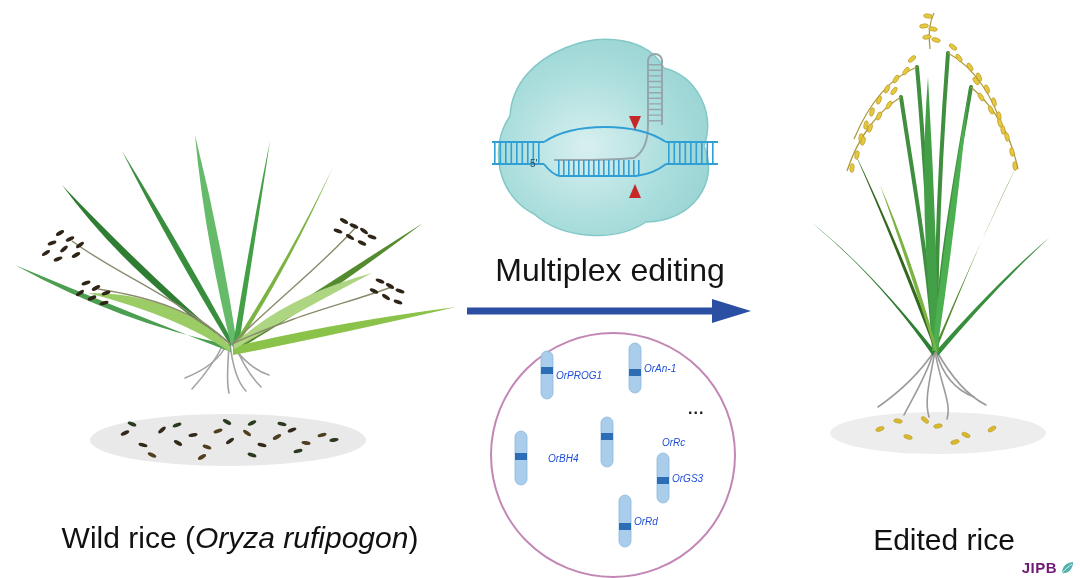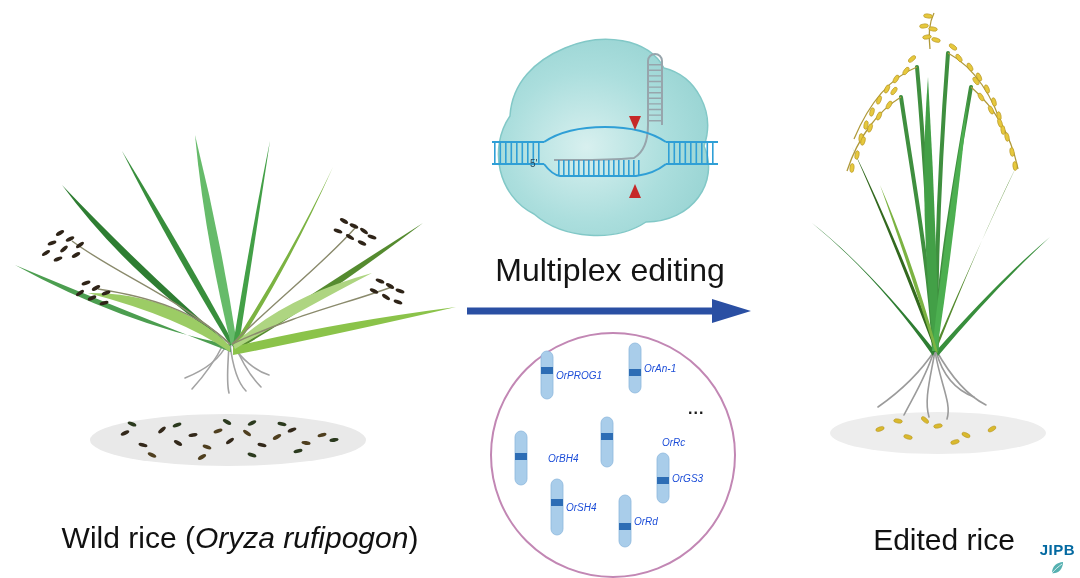--- a/index.html
+++ b/index.html
@@ -14,21 +14,21 @@
   .caption-right{left:836px;top:523px;width:216px;text-align:center;}
   .multiplex-label{left:455px;top:252px;width:310px;text-align:center;font-size:32px;color:#141414;}
   .gene-circle{
     left:490px;top:332px;width:246px;height:246px;border:2px solid #c287b4;
     border-radius:50%;box-sizing:border-box;background:#ffffff;
   }
   .chrom-group{position:absolute;display:flex;align-items:center;gap:2px;}
   .gene-label{font-size:10px;font-style:italic;color:#1d4ed8;white-space:nowrap;}
   .more-label{position:absolute;left:196px;top:66px;font-size:16px;font-weight:bold;color:#1a1a1a;letter-spacing:1px;}
   .jipb-logo{right:5px;bottom:2px;display:flex;align-items:center;gap:2px;
-    color:#0369a1;font-weight:bold;font-size:15px;letter-spacing:0.5px;flex-direction:column;}
+    color:#701a75;font-weight:bold;font-size:15px;letter-spacing:0.5px;}
 </style>
 </head>
 <body>
 
 <div class="canvas">
 
   <svg class="abs" style="left:0;top:125px;" width="470" height="355" viewBox="0 0 470 355">
     <defs>
       <ellipse id="wseed" rx="4.6" ry="1.9"></ellipse>
     </defs>
@@ -208,27 +208,20 @@
     <span class="more-label">...</span>
 
     <div class="chrom-group" style="left:164px;top:118px;">
       <svg width="14" height="52" viewBox="0 0 14 52">
         <rect x="1" y="1" width="12" height="50" rx="6" fill="#a9cdea" stroke="#8db7dd" stroke-width="0.8"></rect>
         <rect x="1" y="25" width="12" height="7" fill="#2d6db5"></rect>
       </svg>
       <span class="gene-label">OrGS3</span>
     </div>
 
-    <div class="chrom-group" style="left:58px;top:144px;">
-      <svg width="14" height="58" viewBox="0 0 14 58">
-        <rect x="1" y="1" width="12" height="56" rx="6" fill="#a9cdea" stroke="#8db7dd" stroke-width="0.8"></rect>
-        <rect x="1" y="21" width="12" height="7" fill="#2d6db5"></rect>
-      </svg>
-      <span class="gene-label">OrSH4</span>
-    </div>
 
     <div class="chrom-group" style="left:126px;top:160px;">
       <svg width="14" height="54" viewBox="0 0 14 54">
         <rect x="1" y="1" width="12" height="52" rx="6" fill="#a9cdea" stroke="#8db7dd" stroke-width="0.8"></rect>
         <rect x="1" y="29" width="12" height="7" fill="#2d6db5"></rect>
       </svg>
       <span class="gene-label">OrRd</span>
     </div>
   </div>
 

